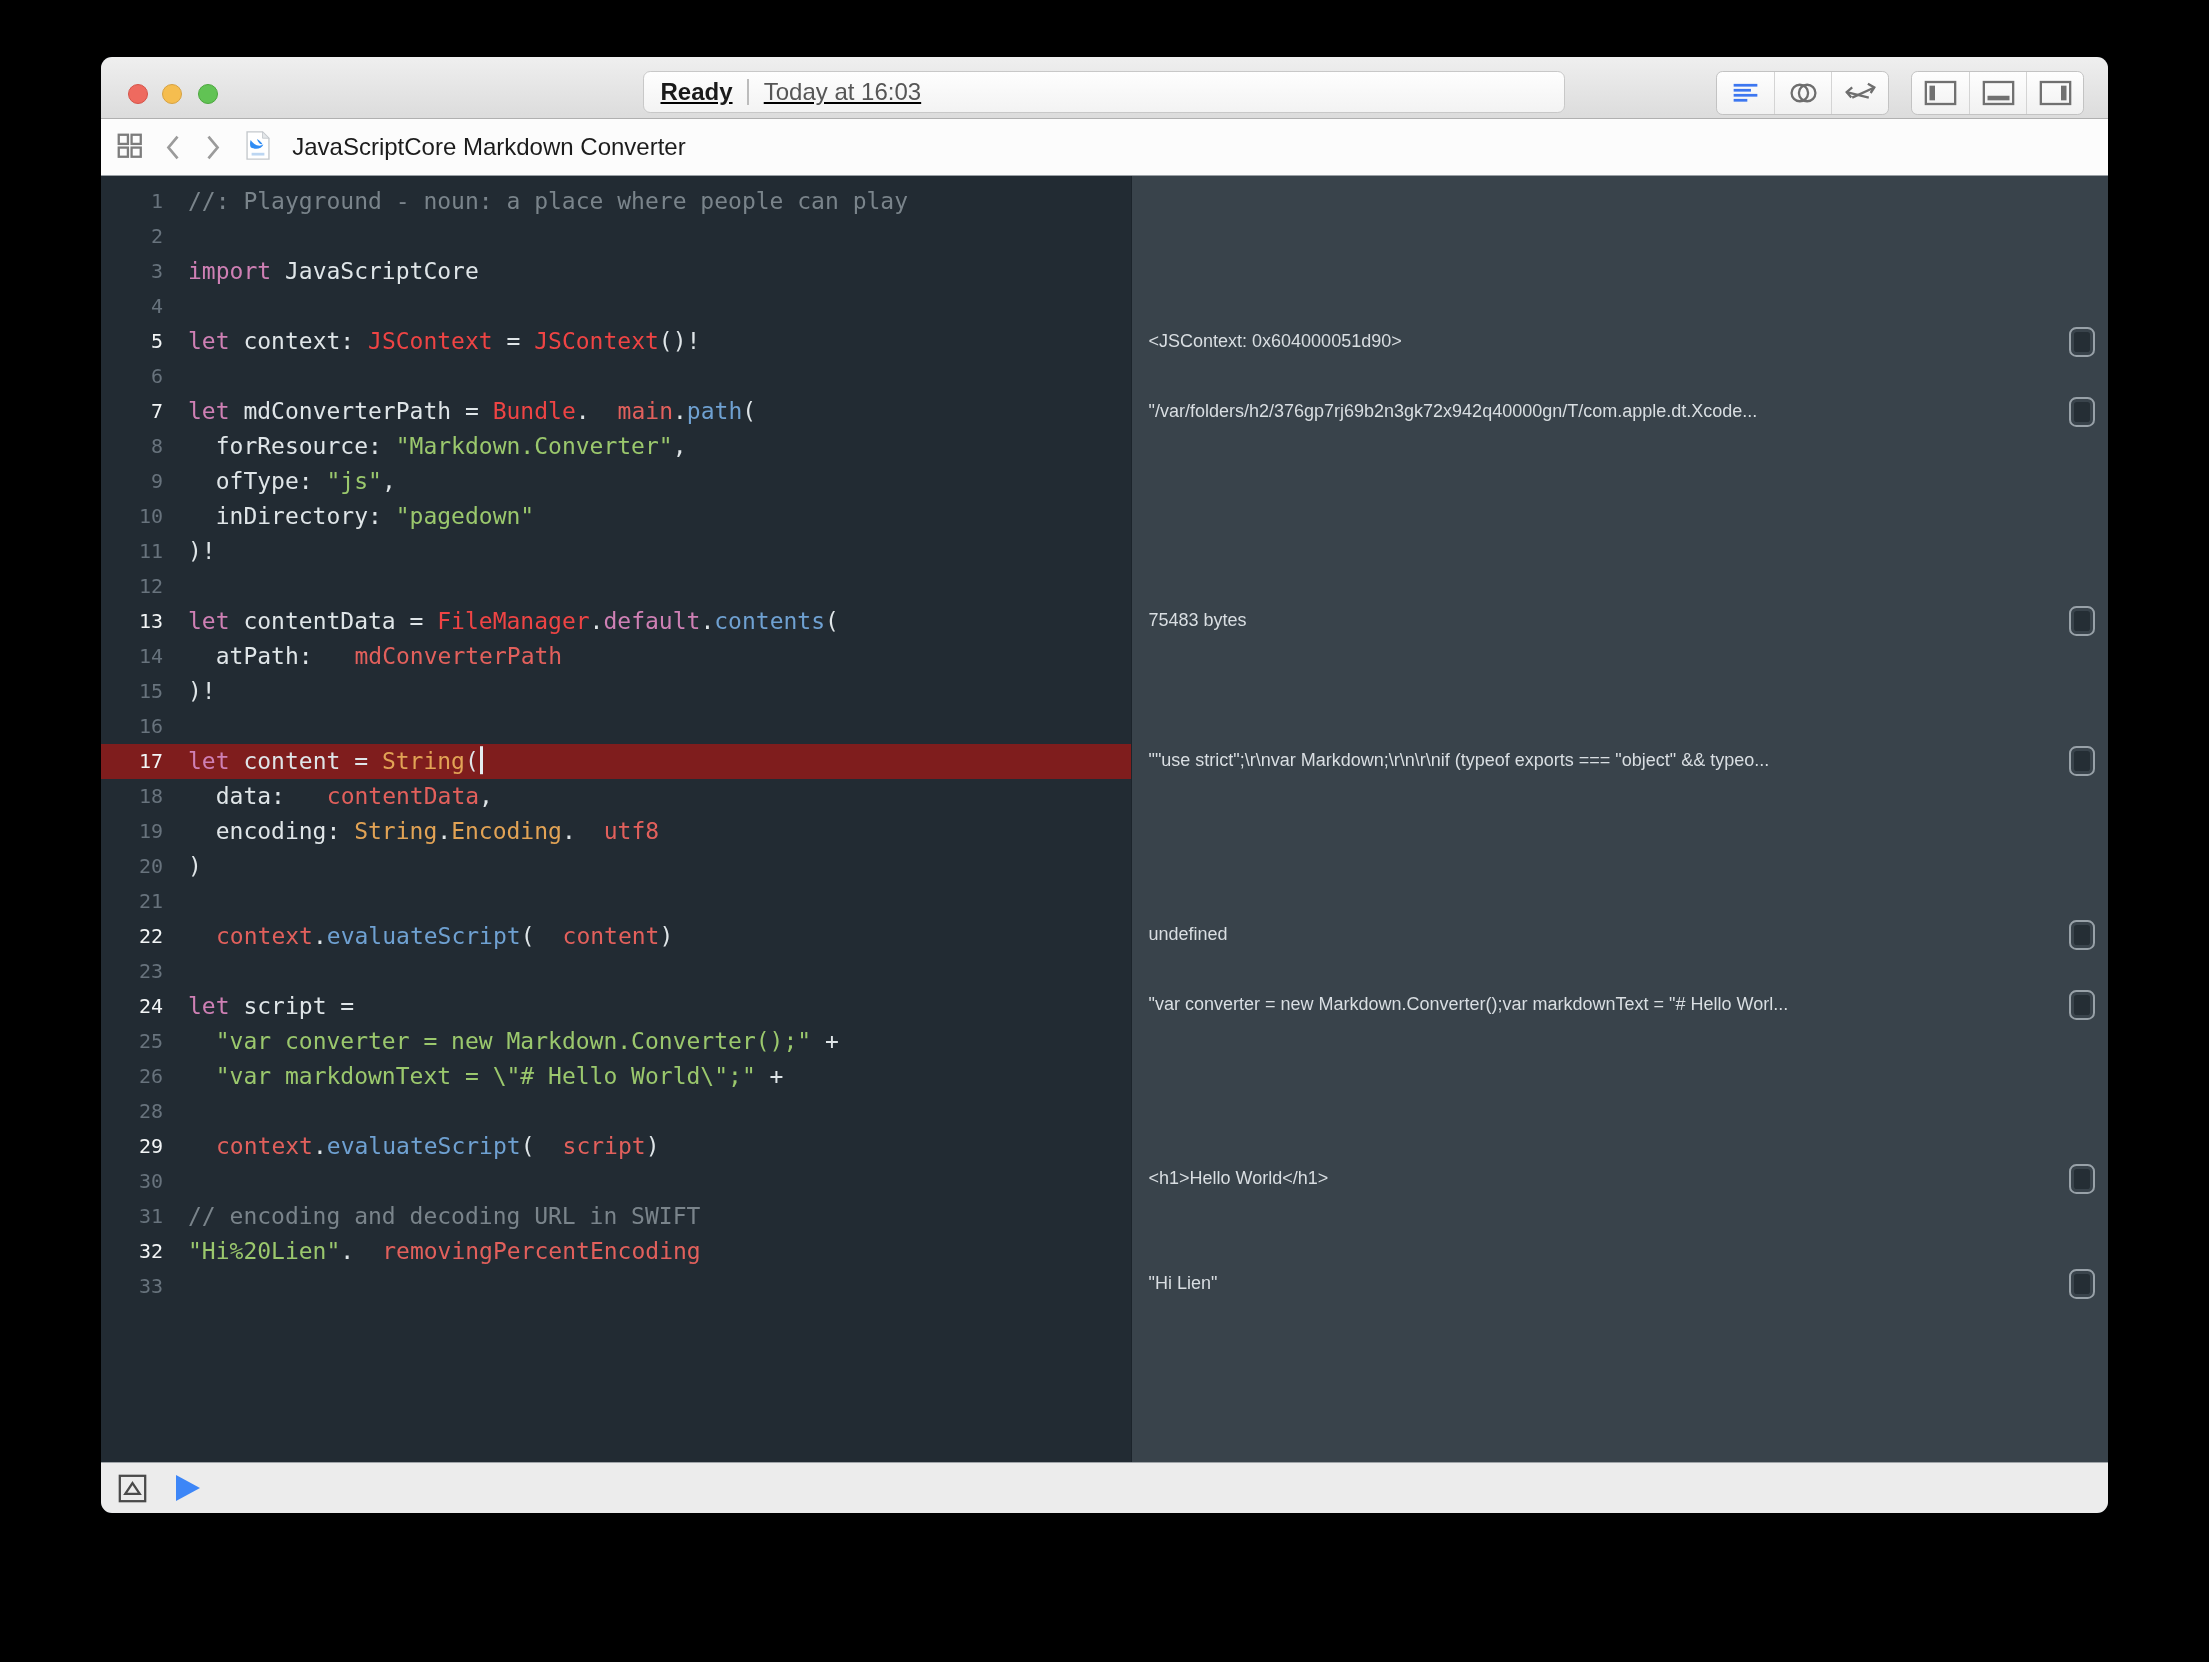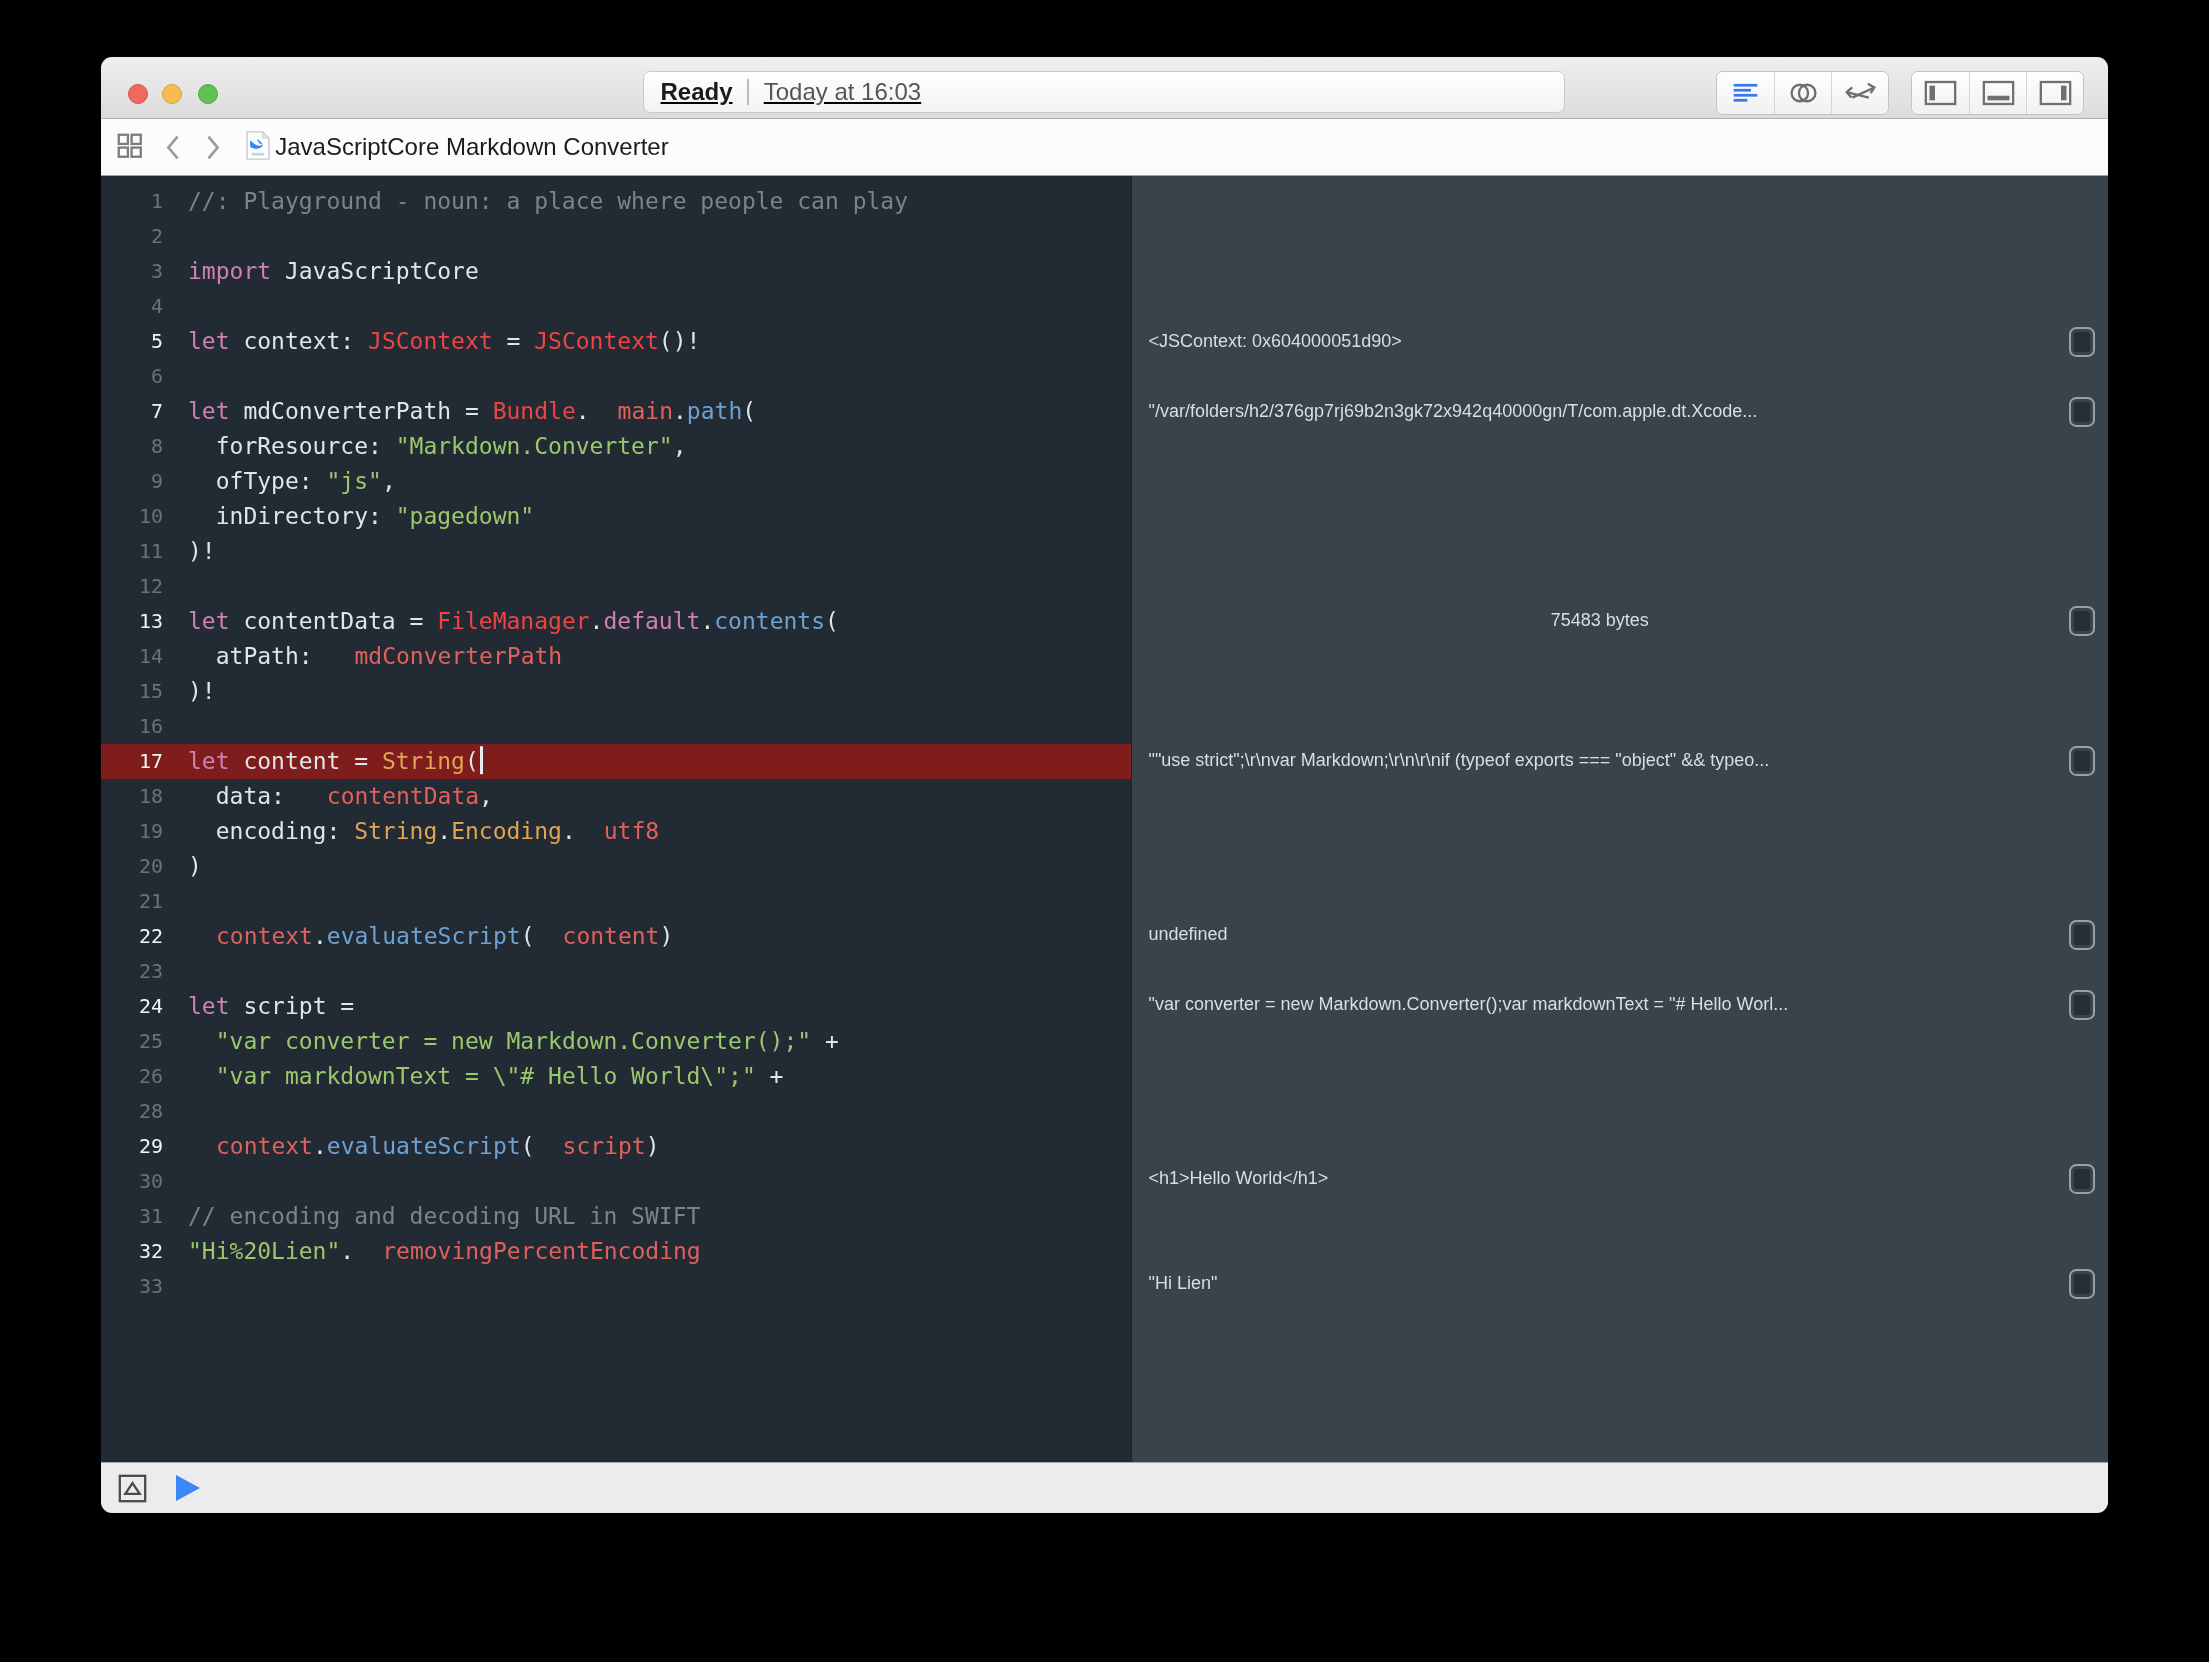--- a/index.html
+++ b/index.html
@@ -30,21 +30,21 @@
                background:linear-gradient(#fefefe,#f1f1f1); overflow:hidden; }
   .seg-btn { width:57px; height:42px; display:flex; align-items:center; justify-content:center; }
   .seg-btn + .seg-btn { border-left:0.9px solid #d4d4d4; }
 
   
   .jumpbar { height:57px; flex:none; background:#fcfcfc; border-bottom:0.9px solid #9aa0a5;
              display:flex; align-items:center; }
   .jb-grid { margin-left:14.7px; }
   .jb-chev { margin-left:20px; display:flex; align-items:center; }
   .jb-file { margin-left:22px; position:relative; }
-  .jumpbar-title { margin-left:4px; font-size:24px; color:#1c1c1c; }
+  .jumpbar-title { margin-left:21px; font-size:24px; color:#1c1c1c; }
 
   
   .split { flex:1; display:flex; position:relative; overflow:hidden; }
   .code-pane { width:1030px; flex:none; background:#222b33; position:relative; padding-top:8.3px;
                font-family:"DejaVu Sans Mono", monospace; }
   .line-row { height:35px; display:flex; white-space:pre; align-items:center; }
   .line-row.current { background:#7f1d1d; }
   .gutter { width:62px; flex:none; text-align:right; font-size:20px; color:#68737d; line-height:35px; }
   .gutter.bright { color:#f2f5f6; }
   .code { margin-left:25px; font-size:23px; line-height:35px; letter-spacing:0; }
@@ -219,21 +219,21 @@
         </div>
       <div class="results-pane">
           <div class="result-row" style="top: 148px;">
             <span class="result-text">&lt;JSContext: 0x604000051d90&gt;</span>
             <span class="ql-btn"></span>
           </div>
           <div class="result-row" style="top: 218px;">
             <span class="result-text">"/var/folders/h2/376gp7rj69b2n3gk72x942q40000gn/T/com.apple.dt.Xcode...</span>
             <span class="ql-btn"></span>
           </div>
-          <div class="result-row" style="top: 427px; text-align: center;">
+          <div class="result-row" style="top: 427px;">
             <span class="result-text">75483 bytes</span>
             <span class="ql-btn"></span>
           </div>
           <div class="result-row" style="top: 567px;">
             <span class="result-text">""use strict";\r\nvar Markdown;\r\n\r\nif (typeof exports === "object" &amp;&amp; typeo...</span>
             <span class="ql-btn"></span>
           </div>
           <div class="result-row" style="top: 741px;">
             <span class="result-text">undefined</span>
             <span class="ql-btn"></span>

